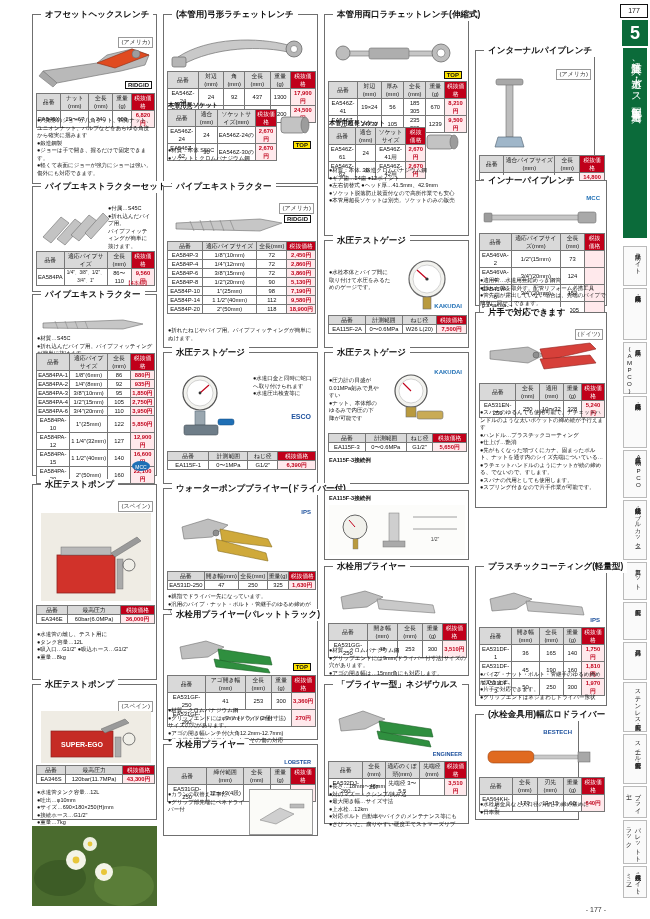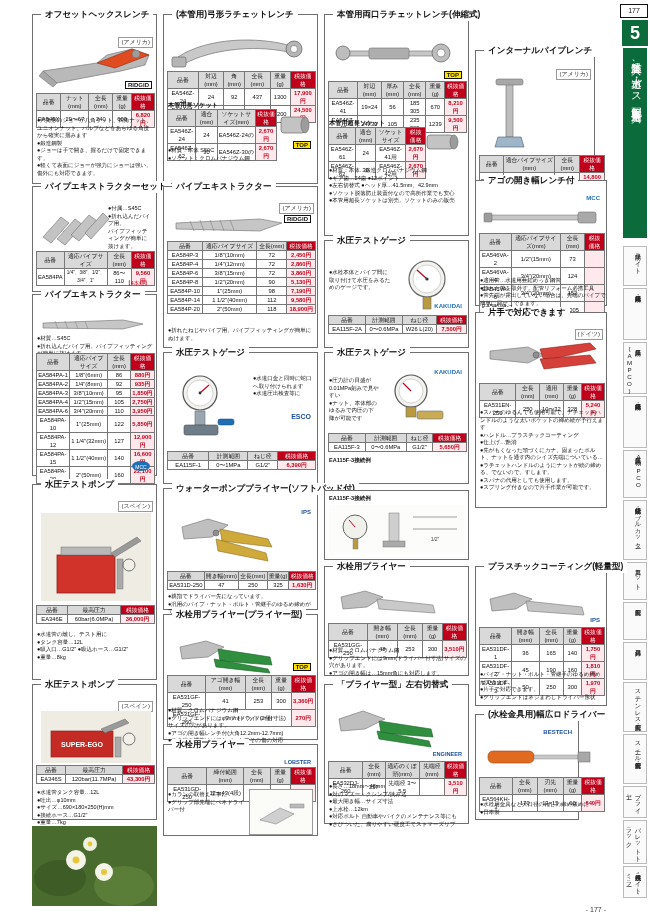--- a/index.html
+++ b/index.html
@@ -512,21 +512,21 @@
               <td>W26 L(20)</td>
               <td class="pricecell">7,500円</td>
             </tr>
       </tbody>
         </table>
     </div>
     <div style="position:absolute;right:6px;top:62px;font-size:6px;font-weight:bold;color:#1f6fb5;">KAKUDAI</div>
   </div>
 
   <div class="panel" style="left:475px;top:180px;width:132px;height:126px;">
-    <div class="ptitle">アゴの開き幅レンチ付</div>
+    <div class="ptitle">インナーパイプレンチ</div>
     <div style="position:absolute;right:6px;top:14px;font-size:6px;font-weight:bold;color:#1f6fb5;">MCC</div>
     <div style="position:absolute;left:6px;top:24px;width:120px;height:26px;">
       <svg width="120" height="26" viewBox="0 0 120 26">
         <rect x="6" y="10" width="92" height="5" fill="#c6c6c6" stroke="#6f6f6f" stroke-width="0.5"></rect>
         <rect x="96" y="7" width="18" height="11" rx="2" fill="#a9a9a9" stroke="#6f6f6f" stroke-width="0.6"></rect>
         <rect x="2" y="8" width="8" height="9" rx="1" fill="#9c9c9c" stroke="#6f6f6f" stroke-width="0.5"></rect>
       </svg>
     </div>
     <div style="position:absolute;left:3px;top:52px;width:126px;">
       <table class="t">
@@ -719,21 +719,21 @@
     </div>
     <div class="bullets" style="position:absolute;left:4px;top:146px;width:118px;">
       <div>●水道管の離し、テスト用に</div>
       <div>●タンク容量…12L</div>
       <div>●吸入口…G1/2"  ●吸込ホース…G1/2"</div>
       <div>●重量…8kg</div>
     </div>
   </div>
 
   <div class="panel" style="left:163px;top:488px;width:155px;height:122px;">
-    <div class="ptitle">ウォーターポンププライヤー(ソフトパッド付)</div>
+    <div class="ptitle">ウォーターポンププライヤー(ドライバー付)</div>
     <div style="position:absolute;left:8px;top:20px;width:108px;height:60px;">
       <svg width="108" height="60" viewBox="0 0 108 60">
         <path d="M10 18 L36 10 L56 16 L40 28 L12 30 Z" fill="#bfbfbf" stroke="#6f6f6f" stroke-width="0.6"></path>
         <path d="M48 20 L96 30 L100 38 L50 32 Z" fill="#cfa93a" stroke="#8a6f1e" stroke-width="0.6"></path>
         <path d="M44 30 L94 44 L96 52 L46 42 Z" fill="#cfa93a" stroke="#8a6f1e" stroke-width="0.6"></path>
         <circle cx="44" cy="24" r="3" fill="#8f8f8f" stroke="#555" stroke-width="0.5"></circle>
       </svg>
     </div>
     <div style="position:absolute;right:6px;top:20px;font-size:6px;font-weight:bold;color:#1b4f9c;">IPS</div>
     <div style="position:absolute;left:3px;top:82px;width:149px;">
@@ -756,21 +756,21 @@
       </tbody>
         </table>
     </div>
     <div class="bullets" style="position:absolute;left:4px;top:104px;width:148px;">
       <div>●親指でドライバー先になっています。</div>
       <div>●汎用のパイプ・ナット・ボルト・管継手のゆるめ締めができます。</div>
     </div>
   </div>
 
   <div class="panel" style="left:163px;top:614px;width:155px;height:126px;">
-    <div class="ptitle">水栓用プライヤー(プライヤー型)</div>
+    <div class="ptitle">水栓用プライヤー(パレットトラック)</div>
     <div style="position:absolute;left:8px;top:18px;width:106px;height:42px;">
       <svg width="106" height="42" viewBox="0 0 106 42">
         <path d="M8 14 L34 8 L52 14 L36 24 L10 26 Z" fill="#bfbfbf" stroke="#6f6f6f" stroke-width="0.6"></path>
         <path d="M46 16 L98 24 L100 32 L48 28 Z" fill="#2f8f3f" stroke="#1d6027" stroke-width="0.6"></path>
         <path d="M42 26 L96 36 L98 40 L44 34 Z" fill="#2f8f3f" stroke="#1d6027" stroke-width="0.6"></path>
       </svg>
     </div>
     <div class="tdp" style="right:6px;top:48px;">TOP</div>
     <div style="position:absolute;left:3px;top:60px;width:149px;">
       <table class="t">
@@ -972,21 +972,21 @@
         </table>
     </div>
     <div class="bullets" style="position:absolute;left:4px;top:104px;width:126px;">
       <div>●パイプ・ナット・ボルト・管継手のゆるめ締めができます。</div>
       <div>●片手で対応できます。</div>
       <div>●グリップエンドはネジまわしドライバー形状</div>
     </div>
   </div>
 
   <div class="panel" style="left:324px;top:684px;width:145px;height:140px;">
-    <div class="ptitle">「プライヤー型」左右切替式</div>
+    <div class="ptitle">「プライヤー型」ネジザウルス</div>
     <div style="position:absolute;left:8px;top:18px;width:110px;height:48px;">
       <svg width="110" height="48" viewBox="0 0 110 48">
         <path d="M6 16 L30 8 L52 16 L32 26 L8 28 Z" fill="#bfbfbf" stroke="#6f6f6f" stroke-width="0.6"></path>
         <path d="M46 18 L98 26 L100 34 L48 30 Z" fill="#2f8f3f" stroke="#1d6027" stroke-width="0.6"></path>
         <path d="M44 28 L96 38 L98 44 L46 36 Z" fill="#2f8f3f" stroke="#1d6027" stroke-width="0.6"></path>
       </svg>
     </div>
     <div style="position:absolute;right:6px;top:66px;font-size:5.6px;font-weight:bold;color:#1b4f9c;">ENGINEER</div>
     <div style="position:absolute;left:3px;top:76px;width:139px;">
       <table class="t">

